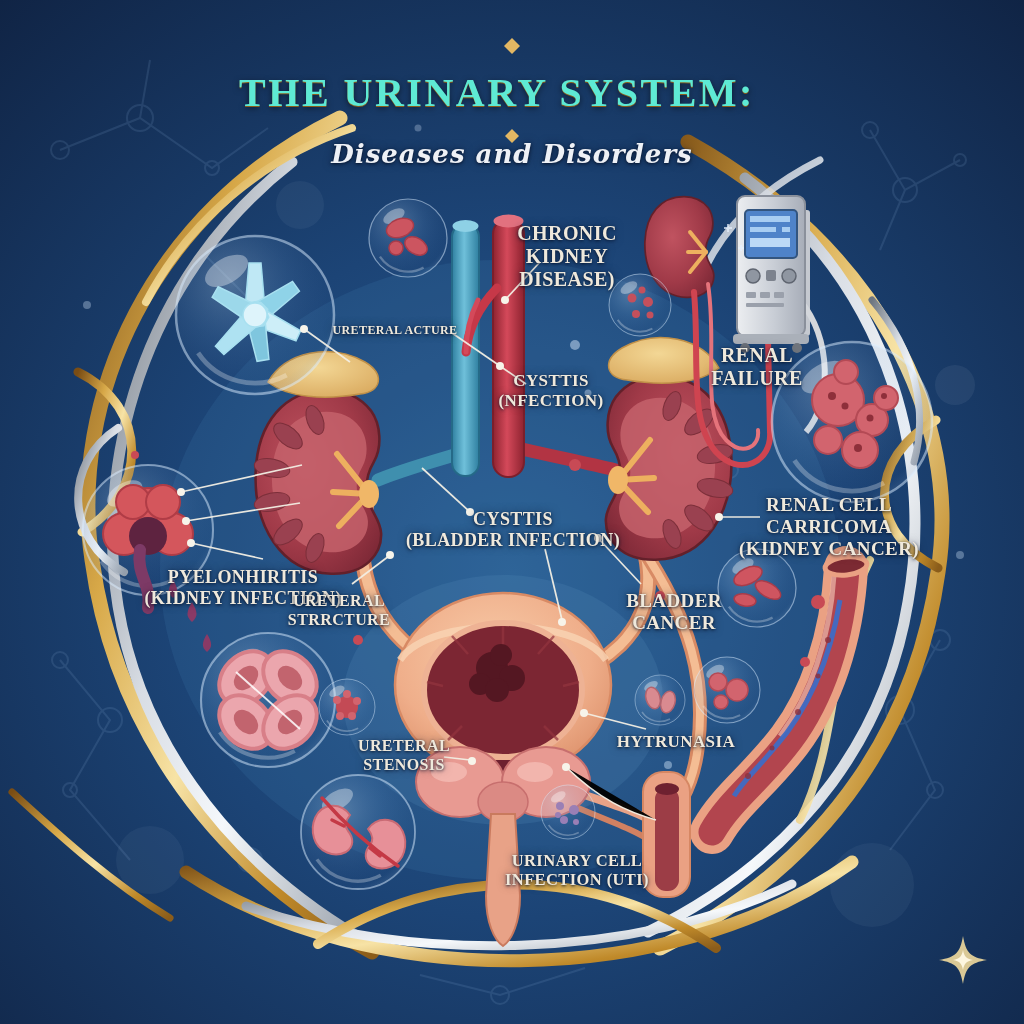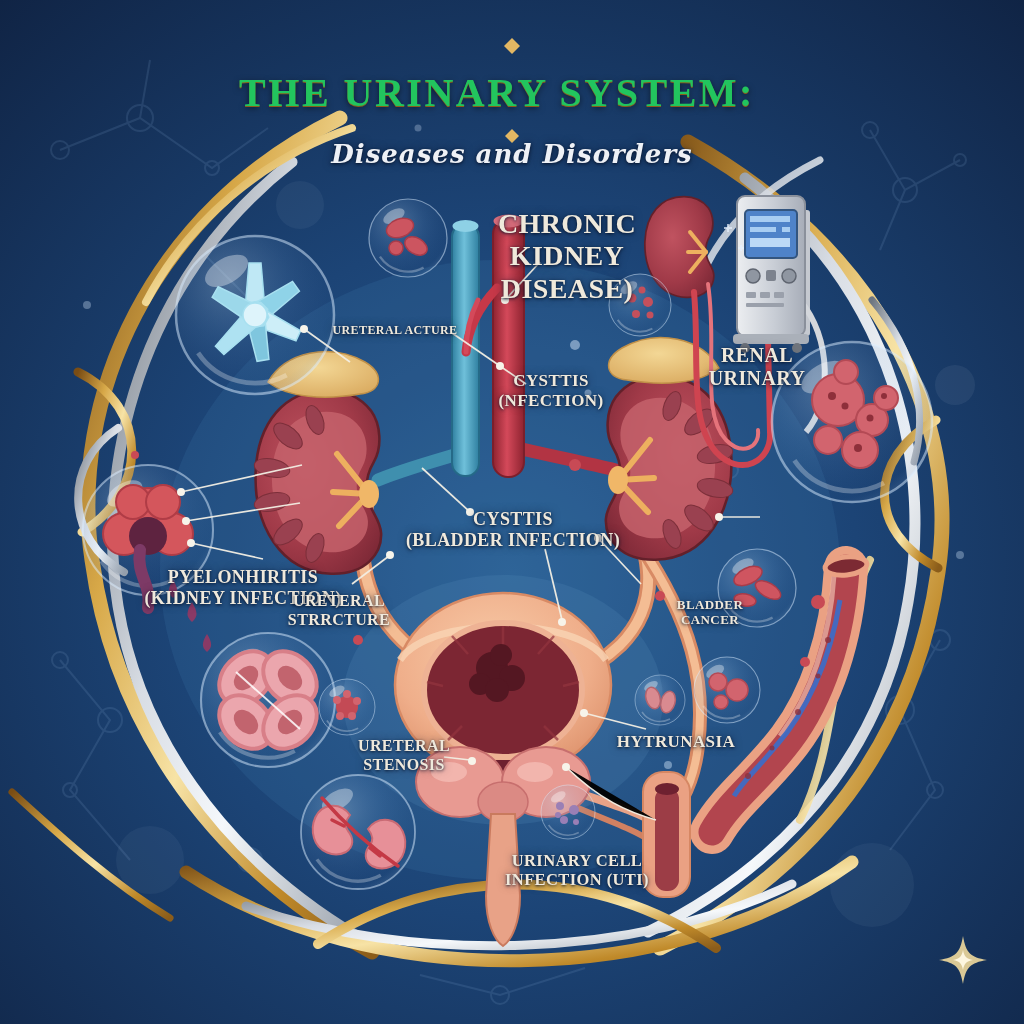--- a/index.html
+++ b/index.html
@@ -2,21 +2,21 @@
 <html><head>
 <meta charset="utf-8">
 <style>
   html,body{margin:0;padding:0;background:#0d2347;}
   .stage{position:relative;width:1024px;height:1024px;overflow:hidden;
          background:#14315c;font-family:"Liberation Serif",serif;}
   .stage svg{position:absolute;left:0;top:0;}
   .label{position:absolute;transform:translate(-50%,-50%);text-align:center;
          color:#efe9dc;white-space:pre-line;font-weight:700;letter-spacing:.4px;
          line-height:1.16;text-shadow:0 1px 3px rgba(8,18,40,.9),0 0 8px rgba(8,18,40,.55);}
-  .title{font-size:40px;letter-spacing:2.5px;color:#22c55e;
+  .title{font-size:40px;letter-spacing:2.5px;color:#5eead4;
          text-shadow:0 1px 0 #8a5c1a,0 2px 6px rgba(0,0,0,.55);}
   .subtitle{font-size:26px;letter-spacing:4px;color:#e3b763;
          text-shadow:0 1px 0 #8a5c1a,0 2px 5px rgba(0,0,0,.5);}
   .tagline{font-size:26px;font-style:italic;font-weight:700;letter-spacing:1px;
          color:#eef1f6;font-family:"DejaVu Serif",serif;}
 </style>
 </head>
 <body>
 
 <div class="stage">
@@ -496,35 +496,38 @@
 
   <g transform="translate(963,960)">
     <path d="M 0,-24 C 3,-7 7,-3 24,0 C 7,3 3,7 0,24 C -3,7 -7,3 -24,0 C -7,-3 -3,-7 0,-24 Z" fill="#e5d29a" opacity="0.95"></path>
     <path d="M 0,-10 C 1.5,-3 3,-1.5 10,0 C 3,1.5 1.5,3 0,10 C -1.5,3 -3,1.5 -10,0 C -3,-1.5 -1.5,-3 0,-10 Z" fill="#fdf6df"></path>
   </g>
 </svg>
 
 <div class="label title" style="left:497px;top:93px">THE URINARY SYSTEM:</div>
 <div class="label tagline" style="left:512px;top:154px">Diseases and Disorders</div>
 
-<div class="label" style="left:567px;top:257px;font-size:28px">CHRONIC
+<div class="label" style="left:567px;top:257px;font-size:20px">CHRONIC
 KIDNEY
 DISEASE)</div>
 <div class="label" style="left:395px;top:331px;font-size:12px">URETERAL ACTURE</div>
 <div class="label" style="left:551px;top:391px;font-size:17px">CYSTTIS
 (NFECTION)</div>
 <div class="label" style="left:757px;top:367px;font-size:20px">RENAL
-URINARY</div>
+FAILURE</div>
 <div class="label" style="left:513px;top:530px;font-size:18px">CYSTTIS
 (BLADDER INFECTION)</div>
+<div class="label" style="left:829px;top:527px;font-size:19px">RENAL CELL
+CARRICOMA
+(KIDNEY CANCER)</div>
 <div class="label" style="left:243px;top:588px;font-size:18px">PYELONHIRITIS
 (KIDNEY INFECTION)</div>
 <div class="label" style="left:339px;top:611px;font-size:16px">URETERAL
 STRRCTURE</div>
-<div class="label" style="left:710px;top:612px;font-size:13px">BLADDER
+<div class="label" style="left:674px;top:612px;font-size:19px">BLADDER
 CANCER</div>
 <div class="label" style="left:404px;top:756px;font-size:16px">URETERAL
 STENOSIS</div>
 <div class="label" style="left:676px;top:742px;font-size:17px">HYTRUNASIA</div>
 <div class="label" style="left:577px;top:870px;font-size:16.5px">URINARY CELL
 INFECTION (UTI)</div>
 
 </div>
 
 </body></html>

